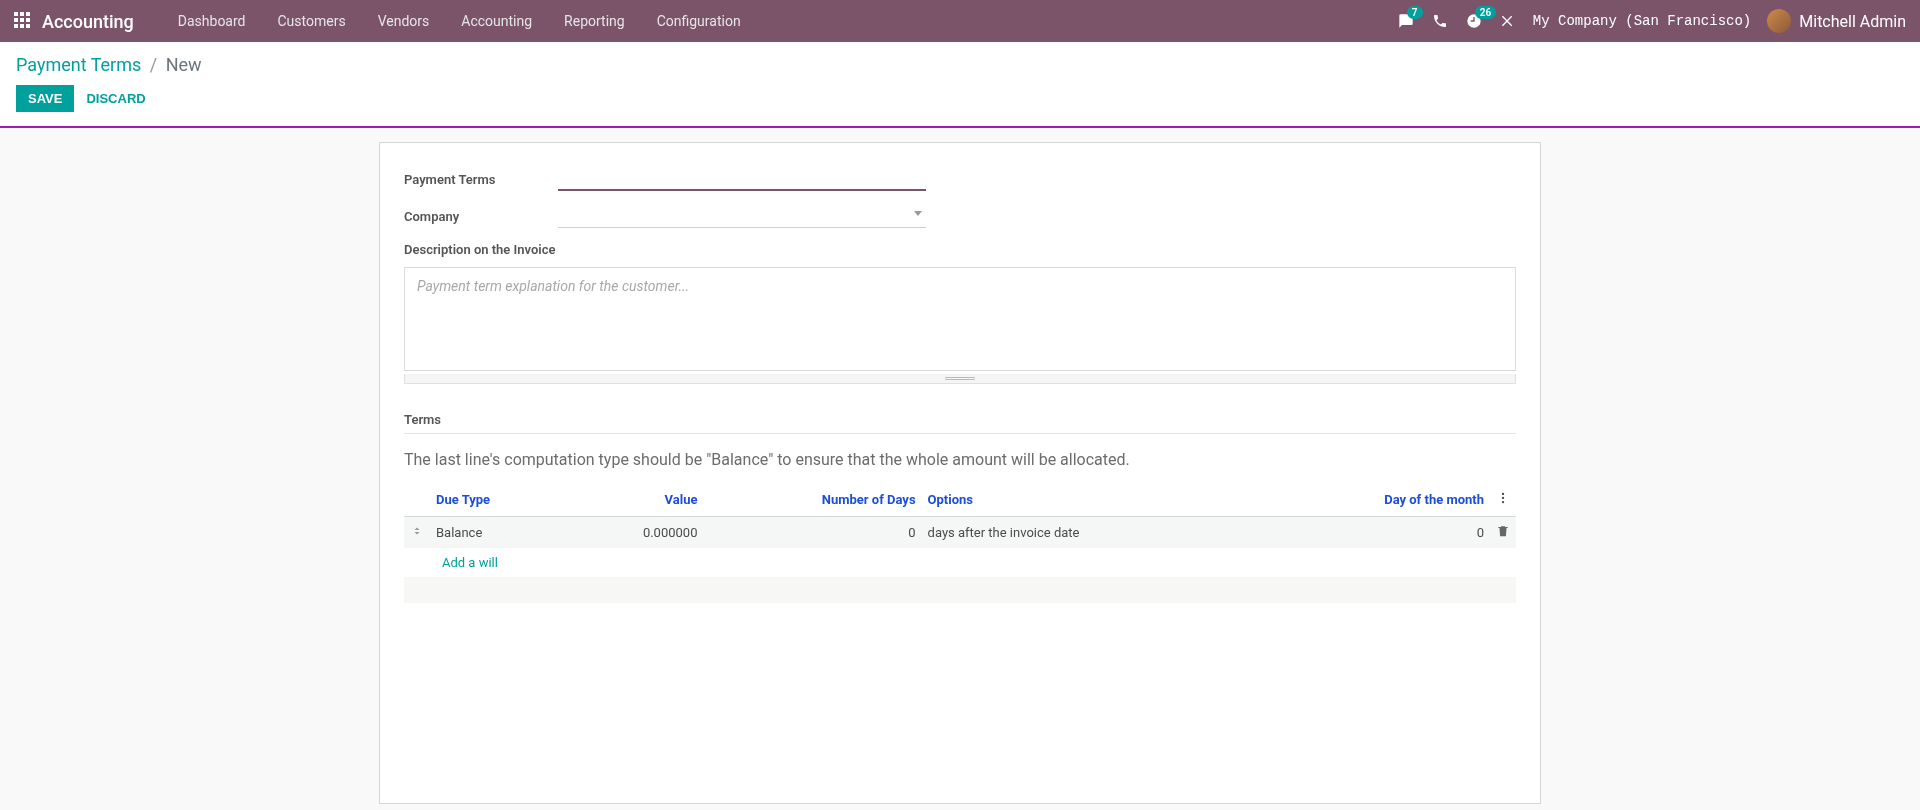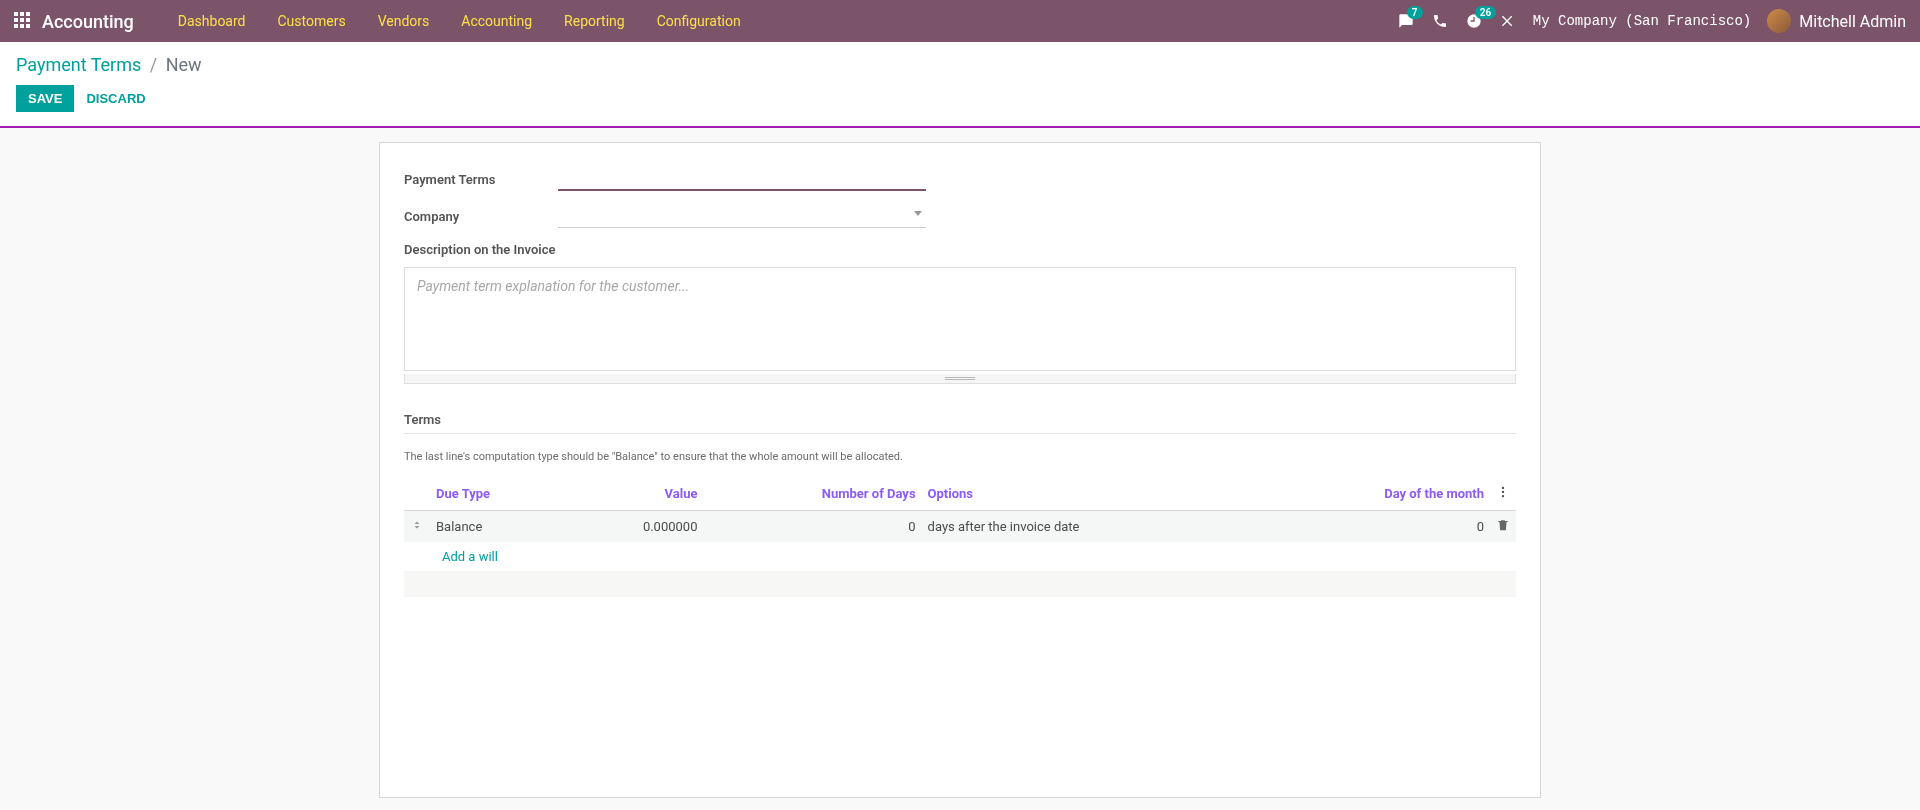--- a/index.html
+++ b/index.html
@@ -5,21 +5,21 @@
 * { margin:0; padding:0; box-sizing:border-box; }
 body { font-family:-apple-system,BlinkMacSystemFont,"Segoe UI",Roboto,Helvetica,Arial,sans-serif; font-size:13px; color:#4c4c4c; background:#f9f9f9; }
 
 
 .topnav { background:#7c546a; color:#fff; height:42px; display:flex; align-items:center; padding:0 14px; }
 .topnav-left { display:flex; align-items:center; }
 .apps-icon { width:18px; height:18px; display:grid; grid-template-columns:repeat(3,4px); grid-template-rows:repeat(3,4px); gap:2px; margin-right:10px; cursor:pointer; }
 .apps-icon span { background:#fff; }
 .brand { font-size:18px; font-weight:500; margin-right:28px; }
 .nav-links { display:flex; }
-.nav-links a { color:#fde047; text-decoration:none; padding:0 16px; font-size:14px; height:42px; display:flex; align-items:center; cursor:pointer; }
+.nav-links a { color:#e5e5e5; text-decoration:none; padding:0 16px; font-size:14px; height:42px; display:flex; align-items:center; cursor:pointer; }
 .topnav-right { margin-left:auto; display:flex; align-items:center; gap:16px; }
 .sys-icon { color:#fff; width:18px; height:18px; display:flex; align-items:center; justify-content:center; position:relative; cursor:pointer; }
 .sys-icon svg { width:16px; height:16px; fill:#fff; }
 .badge { position:absolute; top:-6px; left:10px; background:#00a09d; color:#fff; border-radius:10px; font-size:10px; padding:1px 5px; font-weight:600; }
 .company-label { color:#fff; font-size:14px; cursor:pointer;font-family:Liberation Mono, monospace; }
 .user-chip { display:flex; align-items:center; gap:8px; cursor:pointer; }
 .avatar { width:24px; height:24px; border-radius:50%; background:linear-gradient(135deg,#d08a4a,#8a5a3a); }
 .user-name { color:#fff; font-size:16px; }
 
 
@@ -44,25 +44,25 @@
 .field-input.focused { border-bottom:2px solid #7c546a; }
 .dropdown-caret { position:absolute; right:4px; top:6px; width:0; height:0; border-left:4px solid transparent; border-right:4px solid transparent; border-top:5px solid #999; pointer-events:none; }
 
 .section-label { font-size:13px; font-weight:600; color:#555; margin:14px 0 10px; }
 .desc-area { width:100%; border:1px solid #dcdcdc; min-height:104px; font-size:14px; padding:10px 12px; font-family:inherit; outline:none; resize:none; }
 .desc-area::placeholder { color:#a8a8a8; font-style:italic; }
 .resize-grip { height:10px; background:#f5f5f5; border:1px solid #e0e0e0; border-top:none; display:flex; align-items:center; justify-content:center; cursor:row-resize; }
 .resize-grip::after { content:""; width:30px; height:1px; border-top:1px solid #bbb; border-bottom:1px solid #bbb; }
 
 .terms-heading { font-size:13px; font-weight:600; color:#555; margin:28px 0 0; padding-bottom:6px; border-bottom:1px solid #e5e5e5; }
-.terms-note { color:#6c6c6c; font-size:11px; margin:16px 0 14px; }
+.terms-note { color:#6c6c6c; font-size:16px; margin:16px 0 14px; }
 
 
 .terms-table { width:100%; border-collapse:collapse; font-size:13px; }
-.terms-table th { text-align:left; font-weight:700; color:#8b5cf6; padding:8px 6px; border-bottom:1px solid #d6d6d6; }
+.terms-table th { text-align:left; font-weight:700; color:#1d4ed8; padding:8px 6px; border-bottom:1px solid #d6d6d6; }
 .terms-table th.num, .terms-table td.num { text-align:right; }
 .th-handle, .td-handle { width:26px; text-align:center; }
 .th-kebab, .td-del { width:26px; text-align:center; }
 .terms-table tbody tr.data { background:#f5f6f6; }
 .terms-table td { padding:7px 6px; color:#4c4c4c; }
 .handle-icon svg { width:12px; height:12px; fill:#999; }
 .delete-icon svg { width:14px; height:14px; fill:#666; cursor:pointer; }
 .kebab-icon svg { width:14px; height:14px; fill:#4c4c4c; cursor:pointer; }
 .add-line { color:#00a09d; cursor:pointer; padding:8px 6px; }
 .terms-table tbody tr.add-row td { border:none; }

